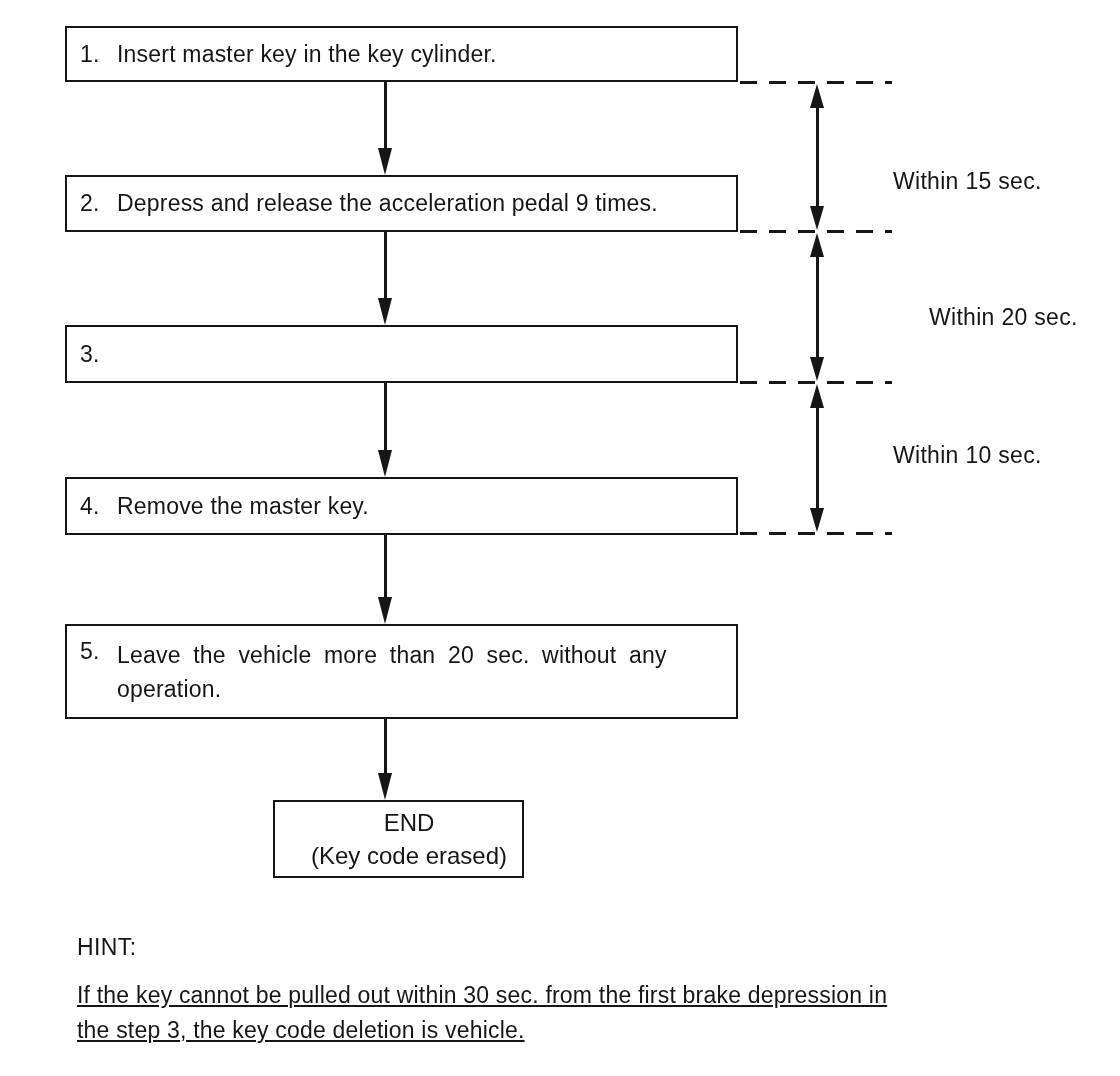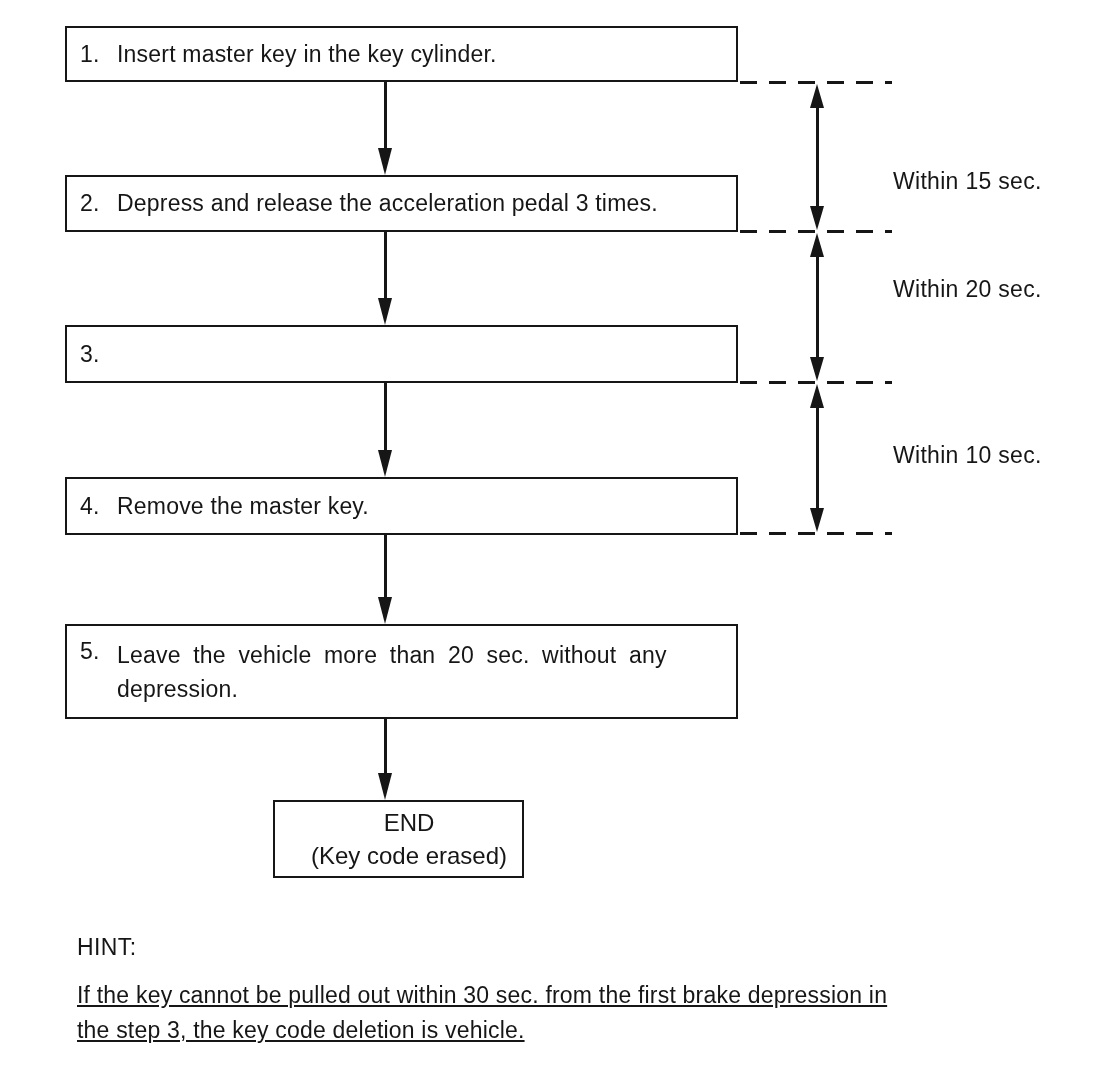--- a/index.html
+++ b/index.html
@@ -149,21 +149,21 @@
     <div class="content">Insert master key in the key cylinder.</div>
   </div>
 
   <div class="connector" style="left:377px;top:82px;height:93px;">
     <div class="arrow-line"></div>
     <div class="head-down"></div>
   </div>
 
   <div class="step-box" style="top:175px;height:57px;">
     <span class="num">2.</span>
-    <div class="content">Depress and release the acceleration pedal 3 times.</div>
+    <div class="content">Depress and release the acceleration pedal 9 times.</div>
   </div>
 
   <div class="connector" style="left:377px;top:232px;height:93px;">
     <div class="arrow-line"></div>
     <div class="head-down"></div>
   </div>
 
   <div class="step-box" style="top:325px;height:58px;">
     <span class="num">3.</span>
   </div>
@@ -180,21 +180,21 @@
 
   <div class="connector" style="left:377px;top:535px;height:89px;">
     <div class="arrow-line"></div>
     <div class="head-down"></div>
   </div>
 
   <div class="step-box multiline" style="top:624px;height:95px;">
     <span class="num">5.</span>
     <div class="content">
       <div class="spread">Leave the vehicle more than 20 sec. without any</div>
-      <div>depression.</div>
+      <div>operation.</div>
     </div>
   </div>
 
   <div class="connector" style="left:377px;top:719px;height:81px;">
     <div class="arrow-line"></div>
     <div class="head-down"></div>
   </div>
 
   <div class="end-box">
     <div>END</div>
@@ -216,21 +216,21 @@
     <div class="arrow-line"></div>
     <div class="head-down"></div>
   </div>
   <div class="double-arrow" style="top:384px;height:148px;">
     <div class="head-up"></div>
     <div class="arrow-line"></div>
     <div class="head-down"></div>
   </div>
 
   <div class="timing-label" style="top:144px;margin-top:24px;">Within 15 sec.</div>
-  <div class="timing-label" style="top:276px;">Within 20 sec.</div>
+  <div class="timing-label" style="top:304px;margin-left:36px;">Within 20 sec.</div>
   <div class="timing-label" style="top:442px;">Within 10 sec.</div>
 
   <div class="hint-heading">HINT:</div>
   <div class="hint-text">
     <div>If the key cannot be pulled out within 30 sec. from the first brake depression in</div>
     <div>the step 3, the key code deletion is vehicle.</div>
   </div>
 
 </div>
 

